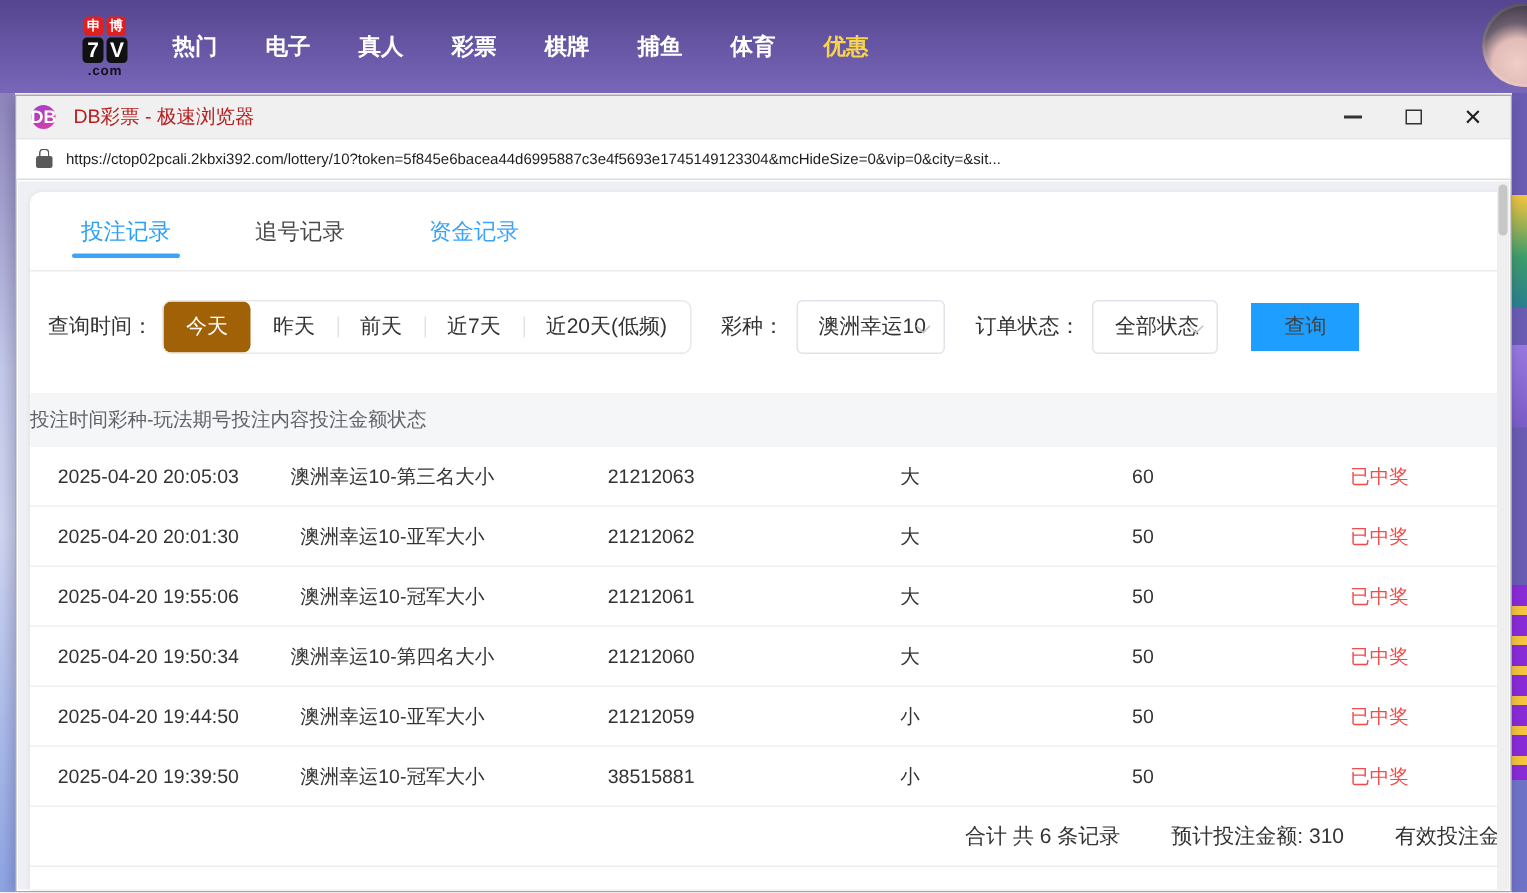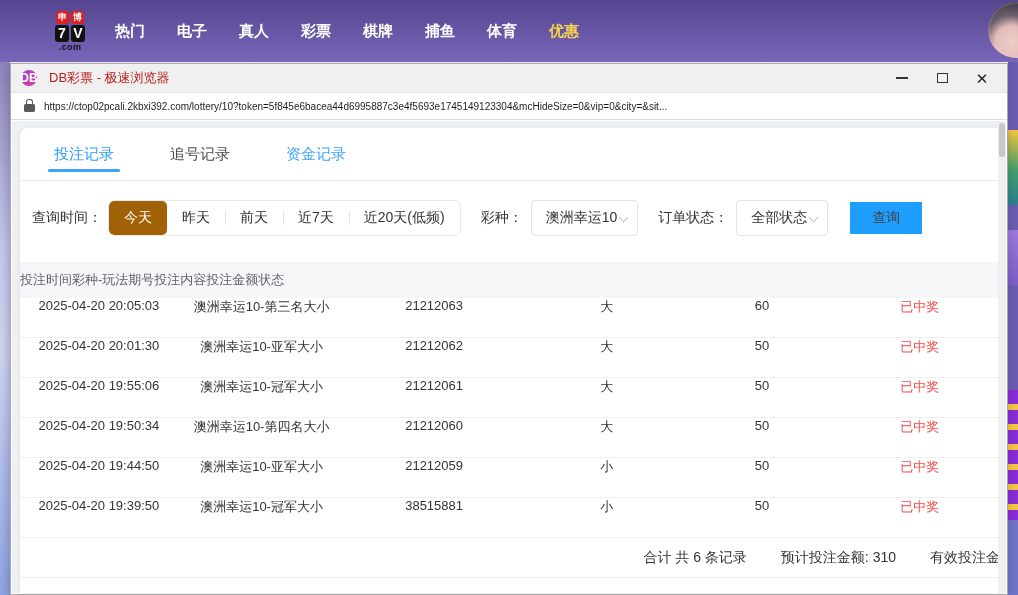--- a/index.html
+++ b/index.html
@@ -74,31 +74,31 @@
   .flt-label { white-space:nowrap; }
   .seg { display:flex; align-items:stretch; border:1px solid #e8e8e8; border-radius:6px; background:#fff;
     height:36px; overflow:hidden; margin-left:6px; }
   .seg-item { position:relative; padding:0 15px; display:flex; align-items:center; font-size:14px; color:#333;
     cursor:pointer; white-space:nowrap; }
   .seg-item + .seg-item:before { content:""; position:absolute; left:0; top:10px; bottom:10px; width:1px; background:#e3e3e3; }
   .seg-item.active { background:#a16207; color:#fff; border-radius:5px; }
   .seg-item.active + .seg-item:before { display:none; }
   .lbl-lottery { margin-left:20px; }
   .lbl-status { margin-left:20px; }
-  .select { position:relative; height:36px; margin-left:8px; padding:0 20px 0 14px; border:1px solid #e0e3ea;
+  .select { position:relative; height:36px; margin-left:8px; padding:0 12px 0 14px; border:1px solid #e0e3ea;
     border-radius:4px; background:#fff; display:flex; align-items:center; font-size:14px; color:#333;
     cursor:pointer; white-space:nowrap; }
   .chev { position:absolute; right:10px; top:13px; width:7px; height:7px;
     border-right:1.6px solid #c0c4cc; border-bottom:1.6px solid #c0c4cc; transform:rotate(45deg); }
   .btn-search { width:72px; height:32px; margin-left:22px; background:#1e9fff; color:#404040; border:none;
     border-radius:0; font-size:14px; cursor:pointer; font-family:inherit; }
 
   
   .thead { display:flex; align-items:center; height:36px; background:#f5f6f8; font-size:13px; color:#5f6368; }
-  .tr { display:flex; height:40px; border-bottom:1px solid #f0f0f2; font-size:13px; color:#333; }
+  .tr { display:flex; align-items:center; height:40px; border-bottom:1px solid #f0f0f2; font-size:13px; color:#333; }
   .td, .th { text-align:center; white-space:nowrap; overflow:hidden; }
   .c0{width:16%;} .c1{width:17%;} .c2{width:18%;} .c3{width:17%;} .c4{width:14.5%;} .c5{width:17.5%;}
   .td.status { color:#f34b4b; }
 
   
   .summary { display:flex; justify-content:flex-end; align-items:center; gap:34px; height:40px;
     border-bottom:1px solid #ececec; font-size:14px; color:#333; }
   .summary span { white-space:nowrap; }
   .summary .valid { margin-right:-8px; }
 

